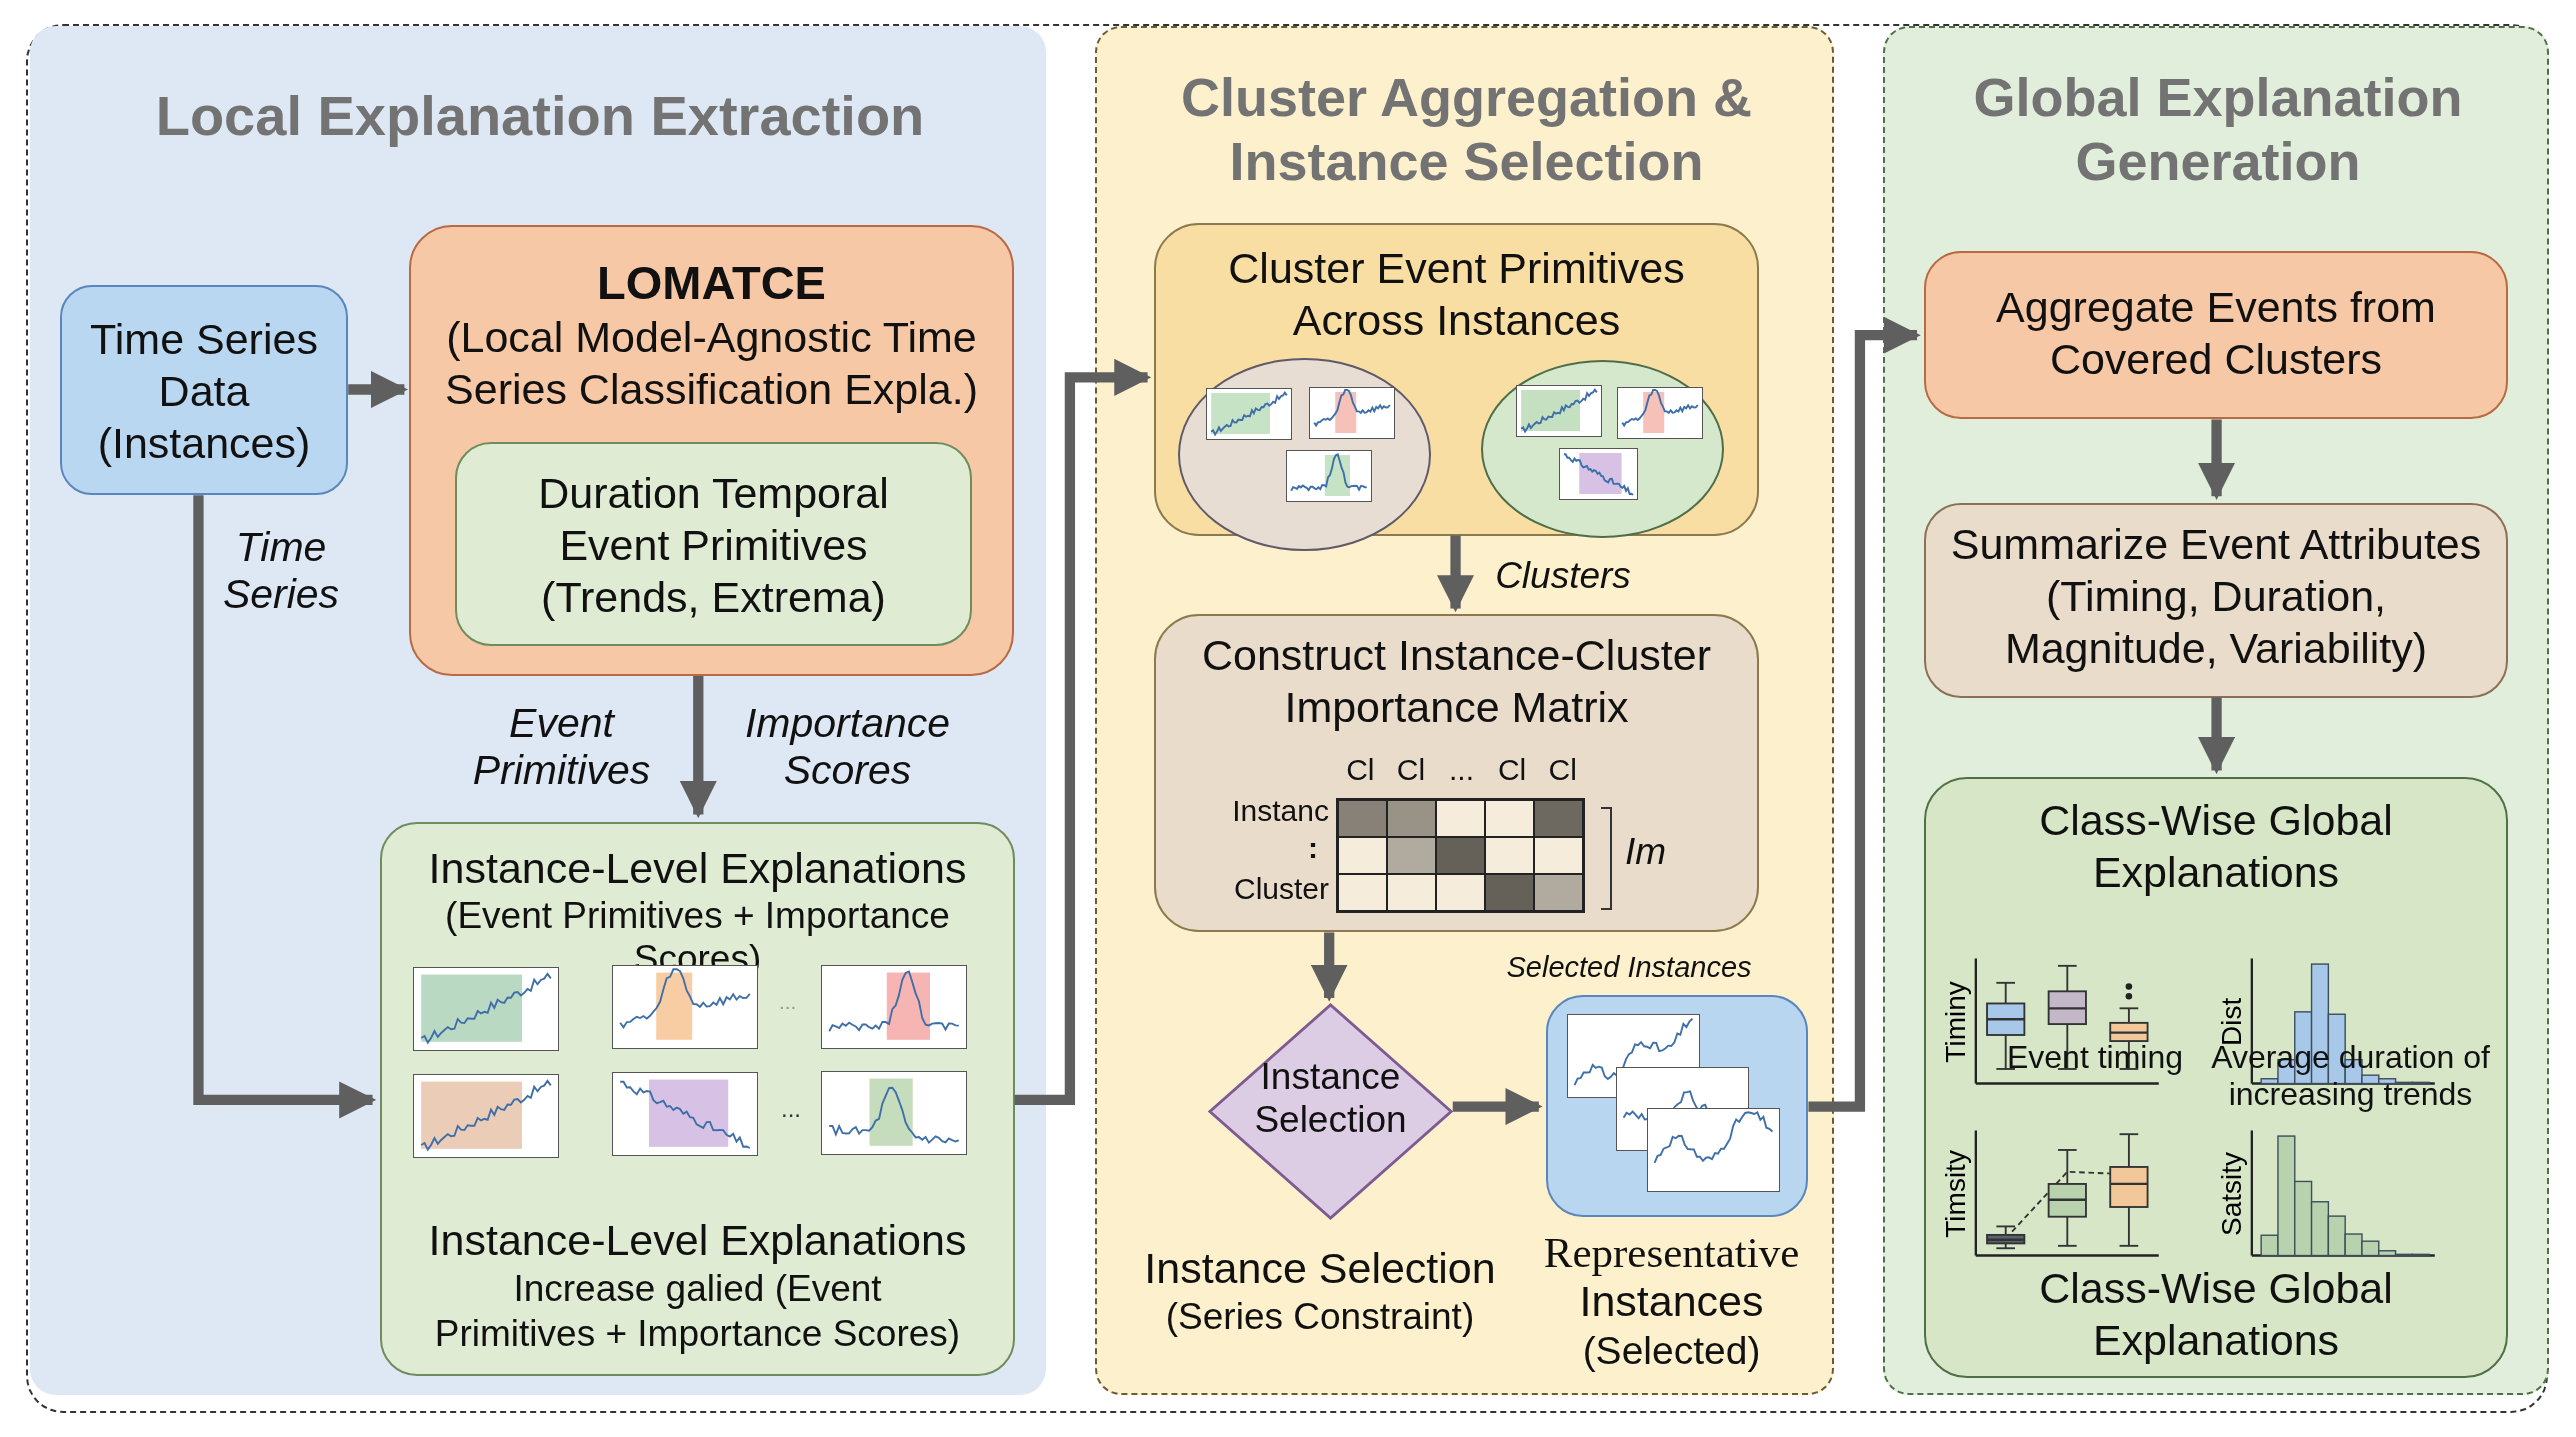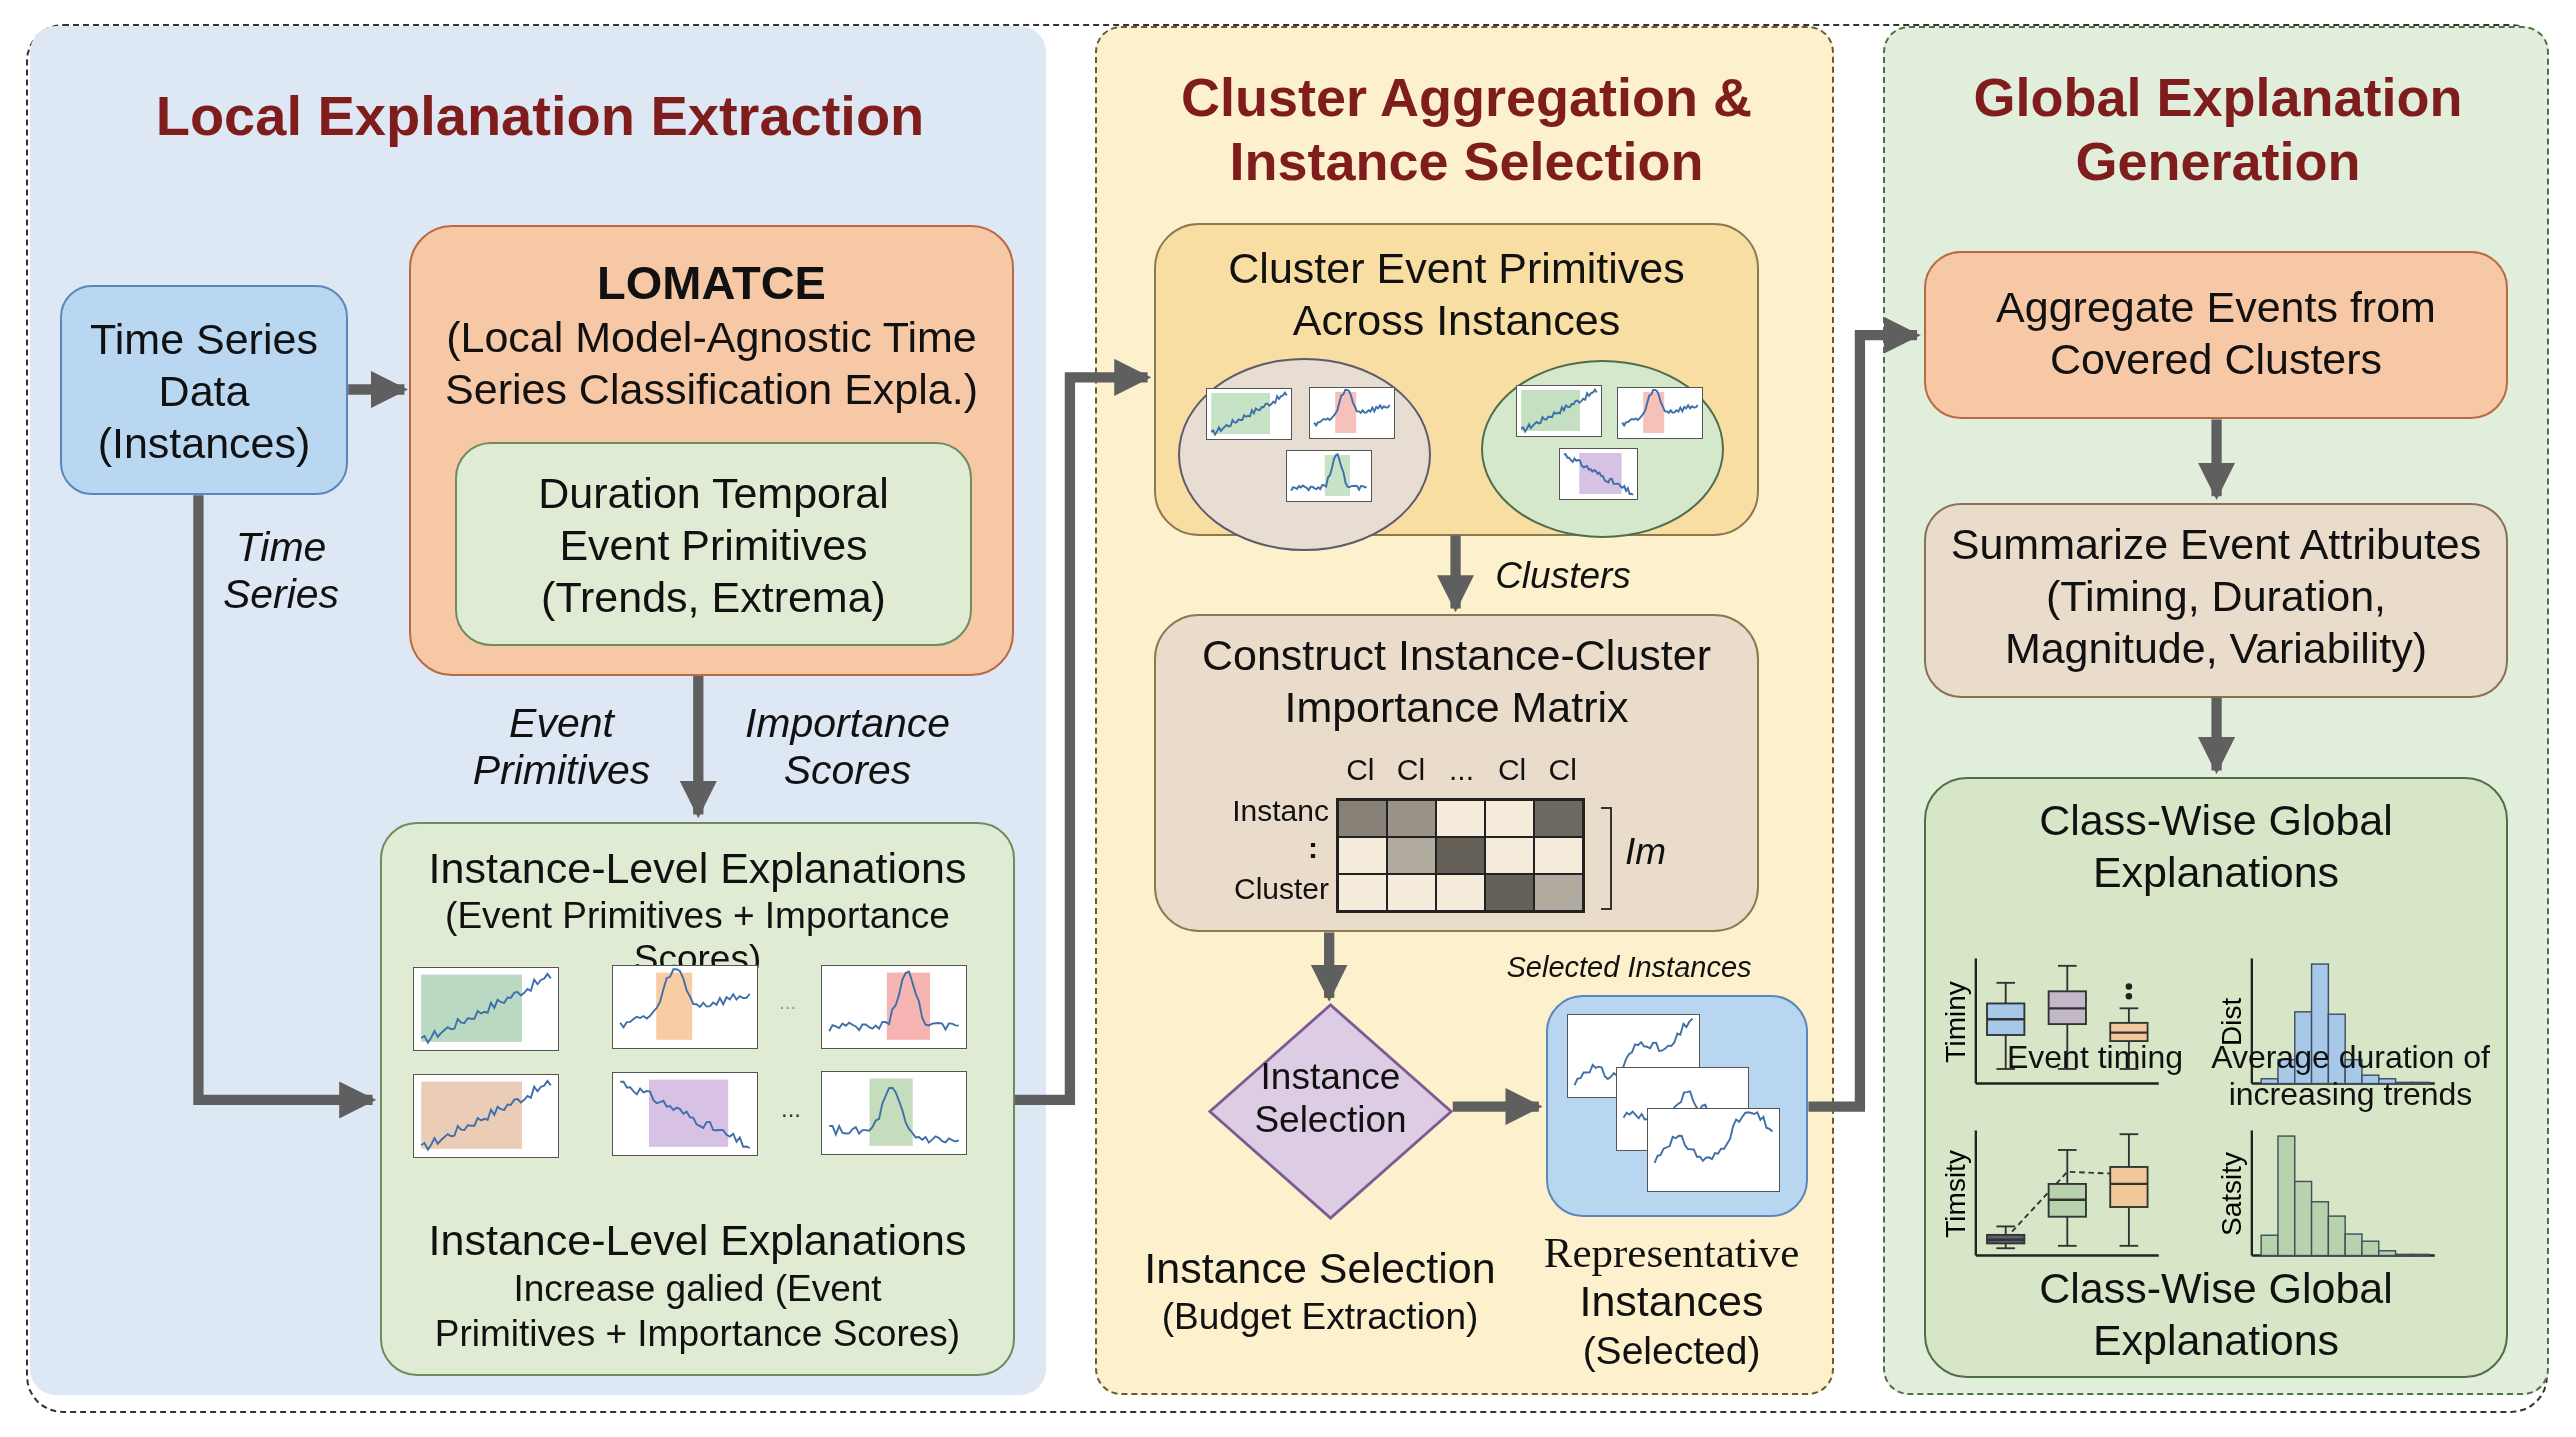--- a/index.html
+++ b/index.html
@@ -6,21 +6,21 @@
   body { width: 2576px; height: 1438px; position: relative; overflow: hidden;
          font-family: "Liberation Sans", "DejaVu Sans", sans-serif; color: #111; }
   .abs { position: absolute; }
   .outer { left: 26px; top: 24px; width: 2522px; height: 1389px; border: 2.8px dashed #333;
            border-radius: 37px; box-sizing: border-box; }
   .panel { position: absolute; top: 26px; height: 1369px; box-sizing: border-box; border-radius: 26px; }
   .p-left { left: 30px; width: 1016px; background: #dee8f4; }
   .p-mid { left: 1095px; width: 739px; background: #fcf0cd; border: 2.8px dashed #6a5a36; }
   .p-right { left: 1883px; width: 666px; background: #e1eedb; border: 2.8px dashed #4f7045; }
   .ptitle { position: absolute; left: 4px; right: 0; text-align: center; font-weight: bold;
-            font-size: 54px; line-height: 64px; color: #7f1d1d; }
+            font-size: 54px; line-height: 64px; color: #737373; }
   .box { position: absolute; box-sizing: border-box; border-radius: 37px; text-align: center; }
   .txt { font-size: 43px; line-height: 52px; }
   .ital { font-style: italic; font-size: 41px; line-height: 47px; position: absolute; text-align: center; }
   svg.overlay { position: absolute; left: 0; top: 0; pointer-events: none; }
   .mini { position: absolute; background: #fff; border: 1.9px solid #555; box-sizing: border-box; }
   .mini svg { position: absolute; left: 0; top: 0; width: 100%; height: 100%; }
   .matrix { position: absolute; border: 2.8px solid #222; display: grid;
             grid-template-columns: repeat(5, 49px); grid-template-rows: repeat(3, 37px); }
   .matrix div { border: 1.4px solid #222; box-sizing: border-box; }
 </style>
@@ -223,21 +223,21 @@
     </svg>
   </div>
 <div class="mini" style="left:1647px; top:1108px; width:133px; height:84px;">
     <svg viewBox="0 0 138 86" preserveAspectRatio="none">
       <polyline points="6.9,56.443781893004115 10.084615384615384,49.169899622324635 13.26923076923077,48.26759837580472 16.453846153846154,41.613080964944395 19.638461538461538,40.36202557339079 22.823076923076922,38.80118122532515 26.007692307692306,29.243307878722902 29.192307692307697,30.686227906529876 32.37692307692308,28.03648689832202 35.56153846153847,28.297820326325535 38.746153846153845,37.64430837960989 41.93076923076923,41.93779472597842 45.11538461538461,42.2888661565174 48.3,42.46045723306328 51.48461538461539,50.03297241832125 54.66923076923077,50.0497189450425 57.853846153846156,54.34142336243701 61.03846153846153,51.08866461340629 64.22307692307693,50.70119272755118 67.4076923076923,52.573305854511524 70.59230769230768,46.234716094682874 73.77692307692307,46.896629557434764 76.96153846153847,41.55307900327643 80.14615384615385,41.717857844732556 83.33076923076923,36.39769189374569 86.51538461538463,31.062531245114855 89.7,17.814032990553628 92.88461538461539,10.913423753736192 96.06923076923078,13.509971588218134 99.25384615384617,8.451256935832966 102.43846153846155,4.136314708369089 105.62307692307694,3.440000000000003 108.80769230769232,4.236938955206819 111.99230769230769,5.222247982721322 115.17692307692307,3.440000000000003 118.36153846153847,11.4342856458257 121.54615384615386,8.264269995599038 124.73076923076923,19.58336457129528 127.91538461538462,20.865349320484366 131.10000000000002,23.517478950918562" fill="none" stroke="#3f6fa8" stroke-width="2"></polyline>
     </svg>
   </div>
 
 <div class="abs txt" style="left:1133px; top:1243px; width:374px; text-align:center;">
   <div style="font-size:43px; line-height:51px;">Instance Selection</div>
-  <div style="font-size:37px; line-height:45px;">(Budget Extraction)</div>
+  <div style="font-size:37px; line-height:45px;">(Series Constraint)</div>
 </div>
 <div class="abs txt" style="left:1505px; top:1228px; width:333px; text-align:center;">
   <div style="font-size:43px; line-height:49px;font-family:Liberation Serif, serif;">Representative</div>
   <div style="font-size:43px; line-height:49px;">Instances</div>
   <div style="font-size:39px; line-height:49px;">(Selected)</div>
 </div>
 
 <div class="panel p-right">
   <div class="ptitle" style="top:37px;">
     <div>Global Explanation</div>

